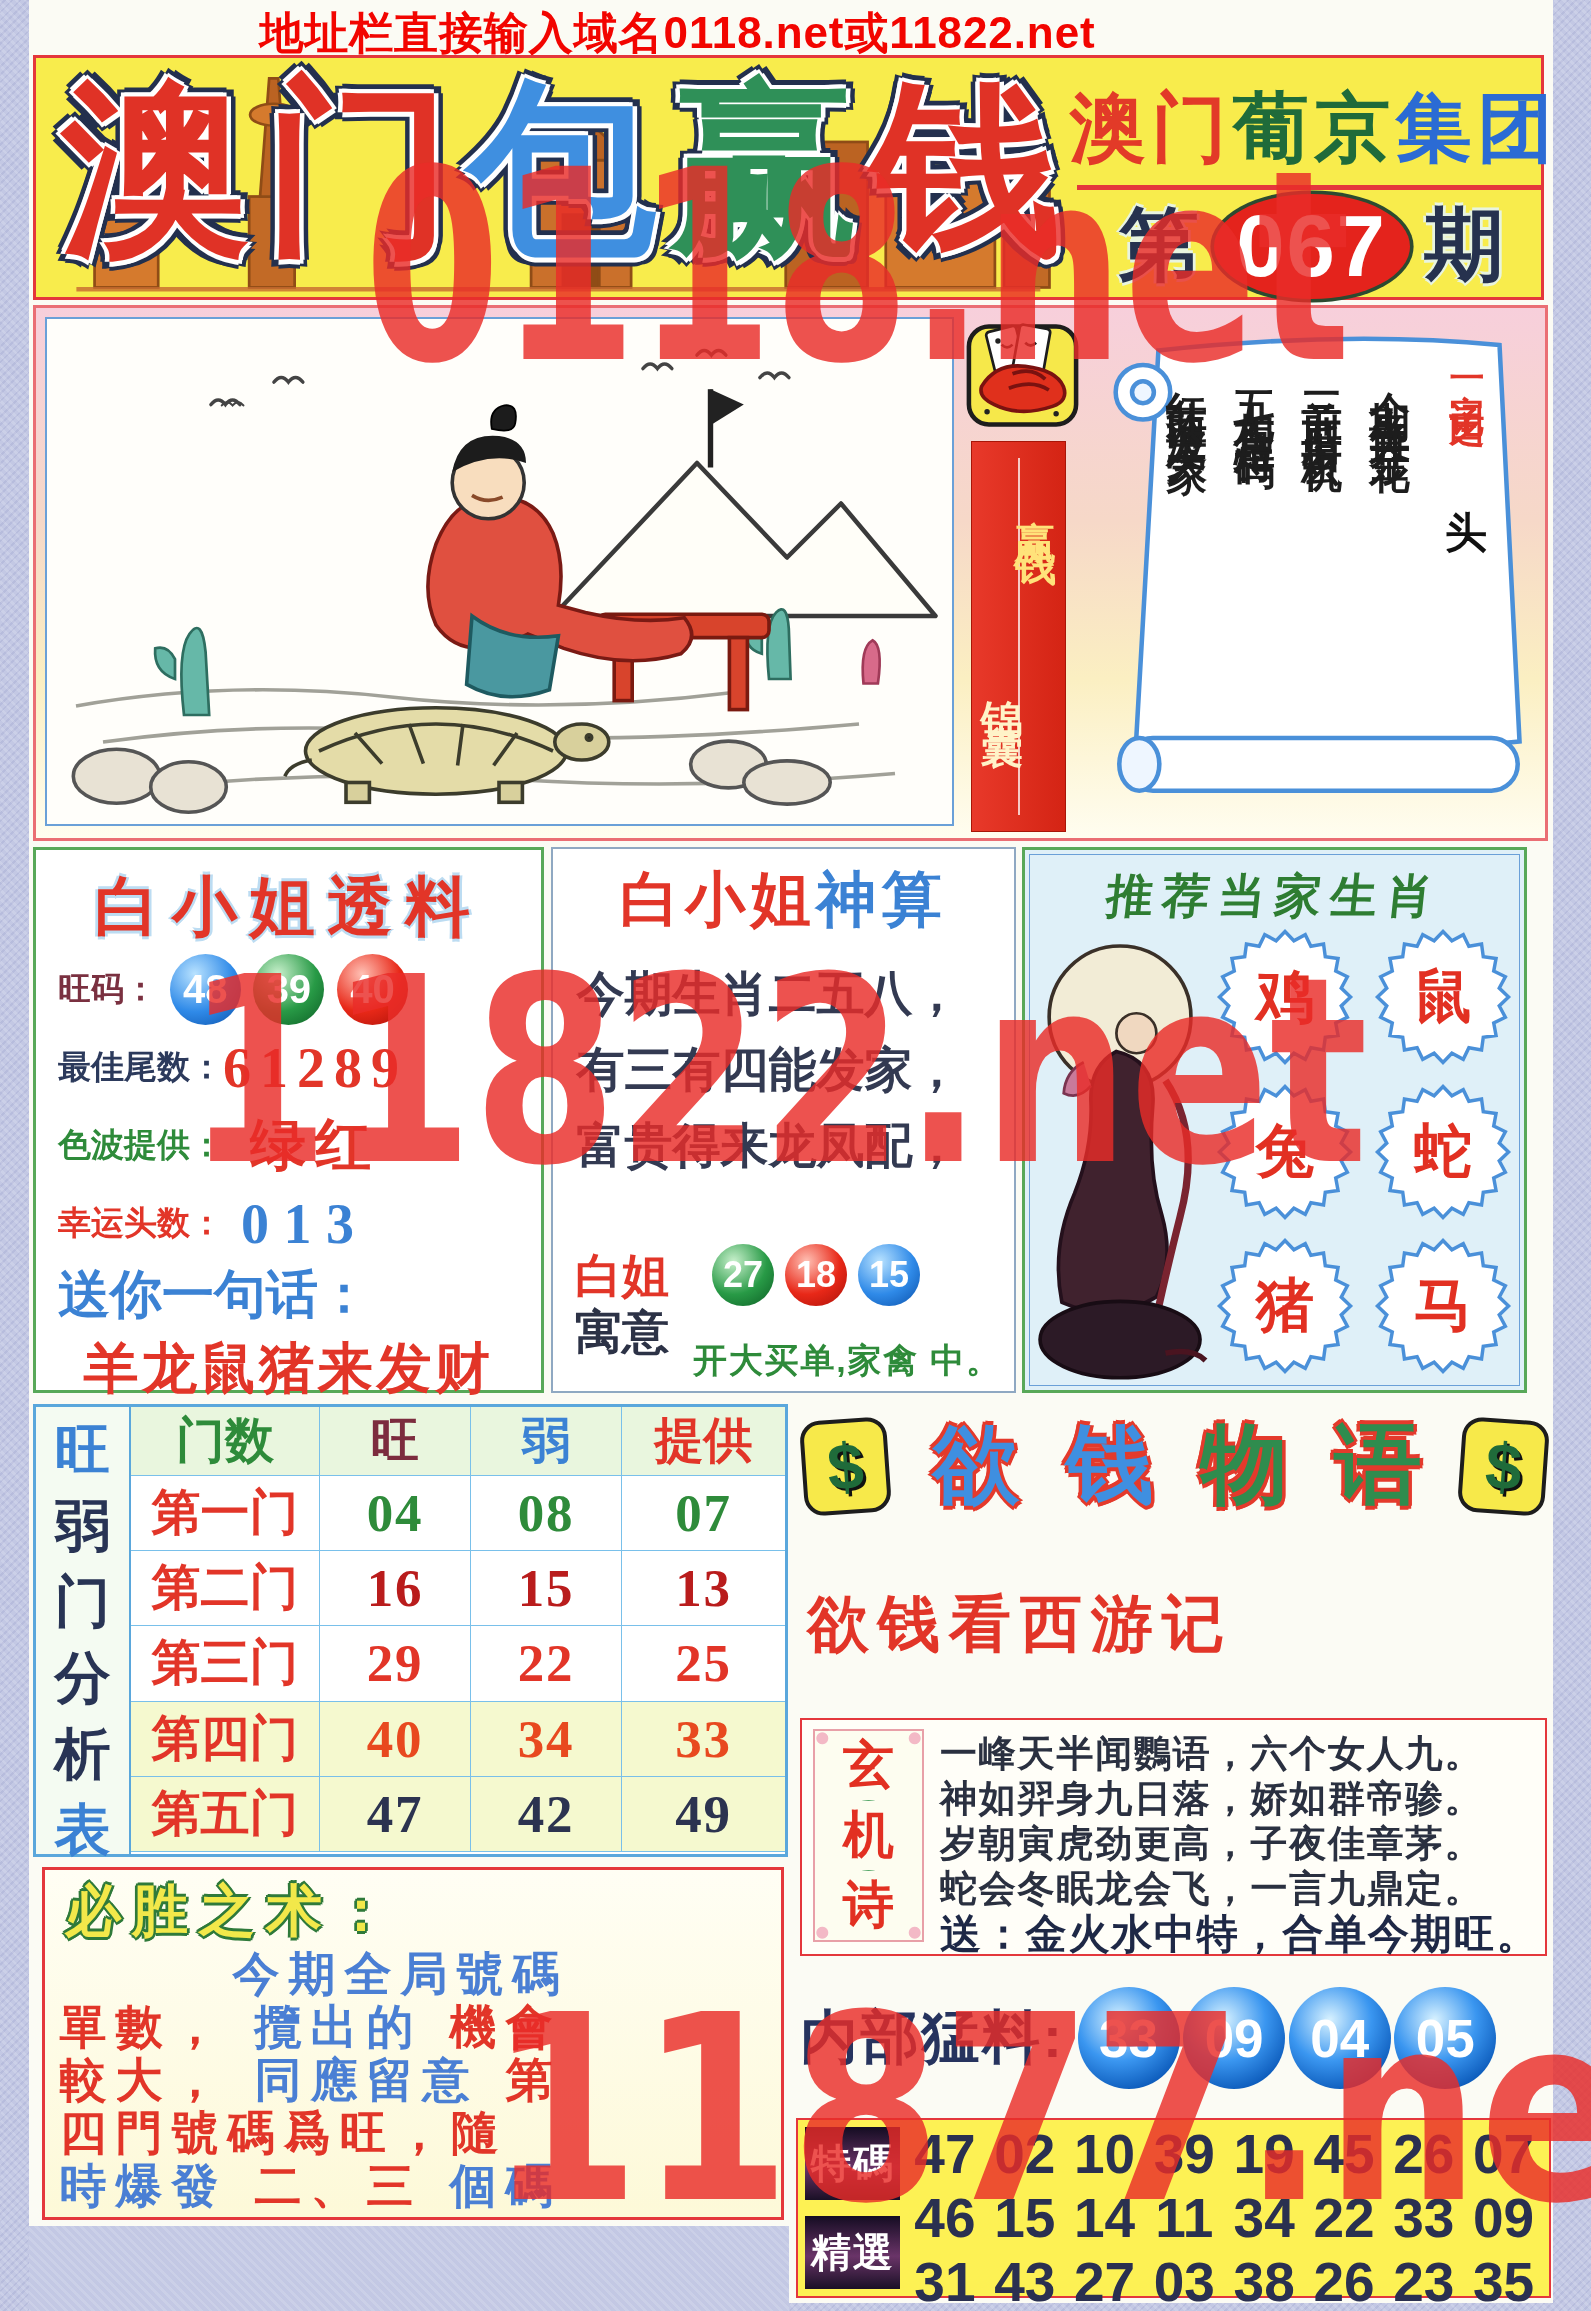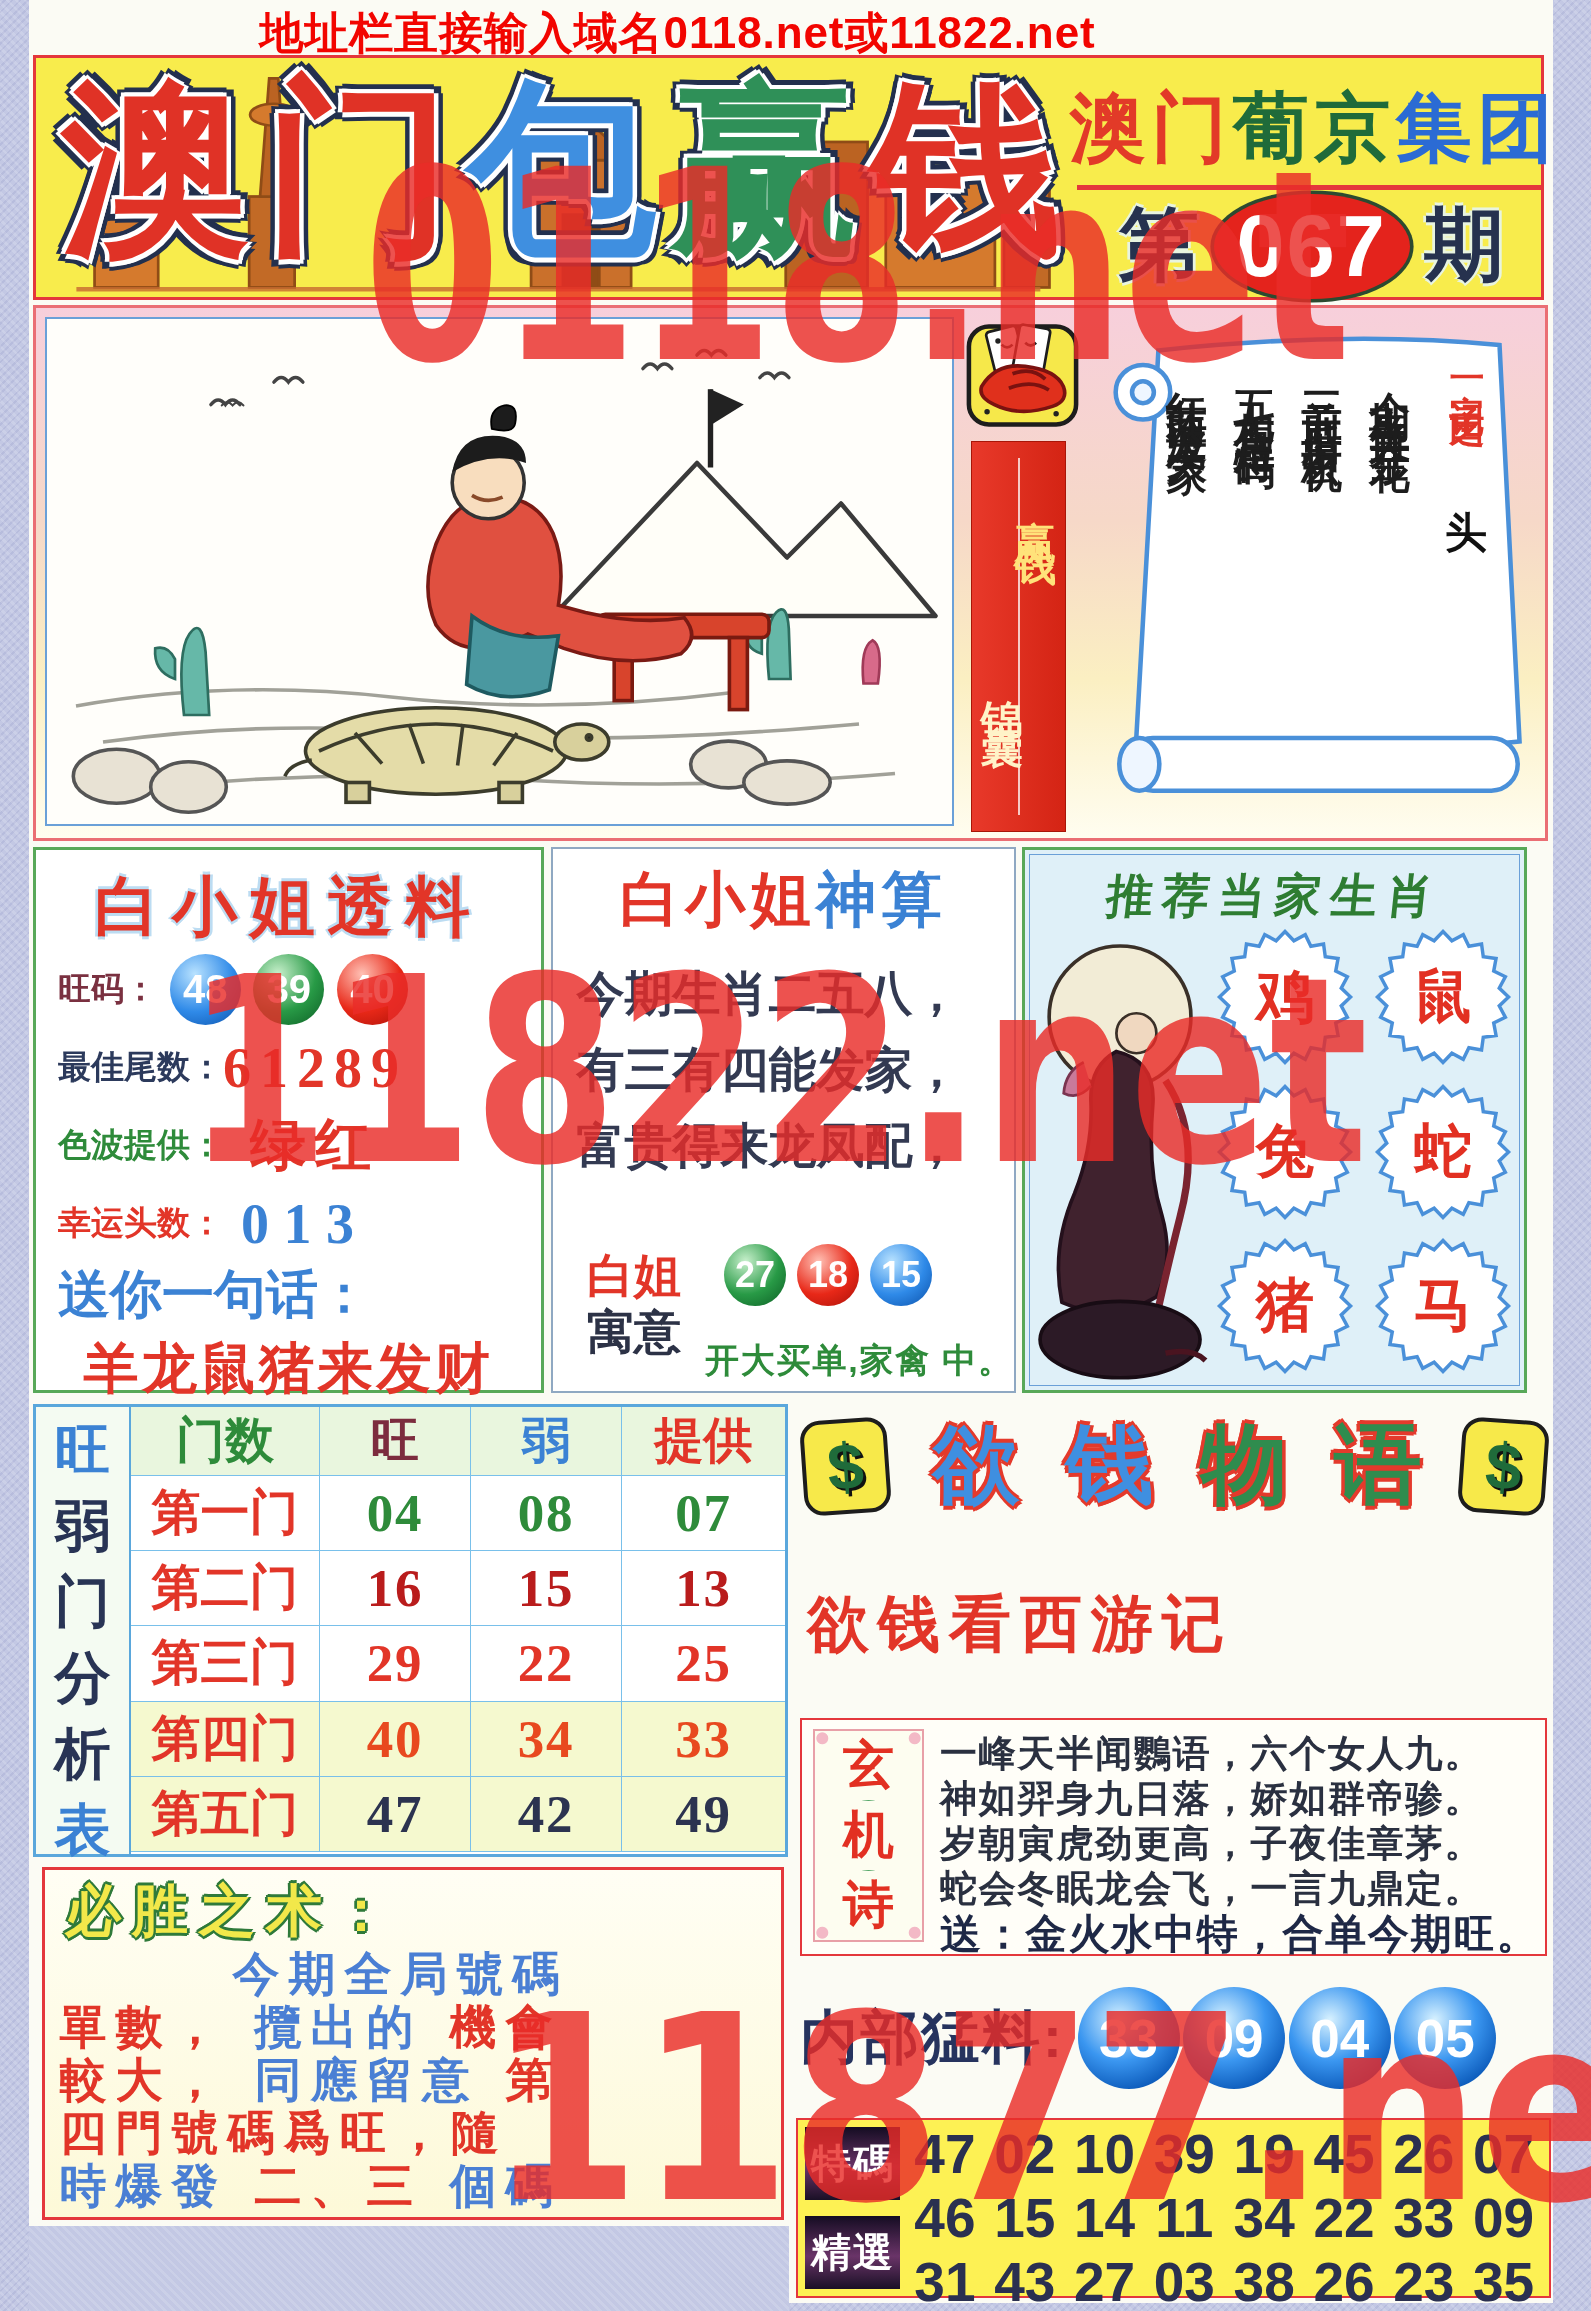--- a/index.html
+++ b/index.html
@@ -73,21 +73,21 @@
   .val-red{color:#e23528;font-size:56px;font-family:"Liberation Serif",serif;letter-spacing:9px;}
   .val-blue{color:#3b82d4;font-size:56px;font-family:"Liberation Serif",serif;letter-spacing:14.5px;}
   .gift-text{color:#e23528;font-size:55px;letter-spacing:3.6px;text-align:center;font-weight:bold;margin-top:5.5px;}
   
   .box-b{position:absolute;left:551px;top:847px;width:465px;height:546px;box-sizing:border-box;
     background:#fff;border:2.7px solid #8fa8c2;}
   .box-b .title{margin-top:11px;text-align:center;font-size:60px;font-weight:bold;letter-spacing:5.5px;}
   .box-b .title .red{color:#e23528;} .box-b .title .blue{color:#3b82d4;}
   .sspoem{margin:14.5px 0 0 23.6px;font-family:"Liberation Serif",serif;font-size:48px;font-weight:bold;
     color:#333a52;line-height:76px;}
-  .ss-footer{position:absolute;left:16px;bottom:7.3px;width:100%;height:136px;}
+  .ss-footer{position:absolute;left:4px;bottom:7.3px;width:100%;height:136px;}
   .ssf-label{position:absolute;left:18px;top:0;font-size:47px;font-weight:bold;line-height:56px;}
   .ssf-label .red{color:#e23528;} .ssf-label .dark{color:#2c3246;}
   .ssf-balls{position:absolute;left:155px;top:-3.6px;display:flex;gap:11px;}
   .ssf-balls .ball{width:62px;height:62px;font-size:36px;}
   .ss-caption{position:absolute;left:136px;bottom:0;font-size:34px;font-weight:bold;color:#2e8b3a;letter-spacing:1.8px;}
   
   .box-c{position:absolute;left:1022px;top:847px;width:505px;height:546px;box-sizing:border-box;
     background:#dff0f8;border:3.6px solid #58a858;}
   .box-c:before{content:"";position:absolute;inset:3.6px;border:1.8px solid #6aa0d8;pointer-events:none;}
   .box-c .title{margin-top:14.5px;text-align:center;font-size:47px;font-weight:bold;color:#2e7d32;

